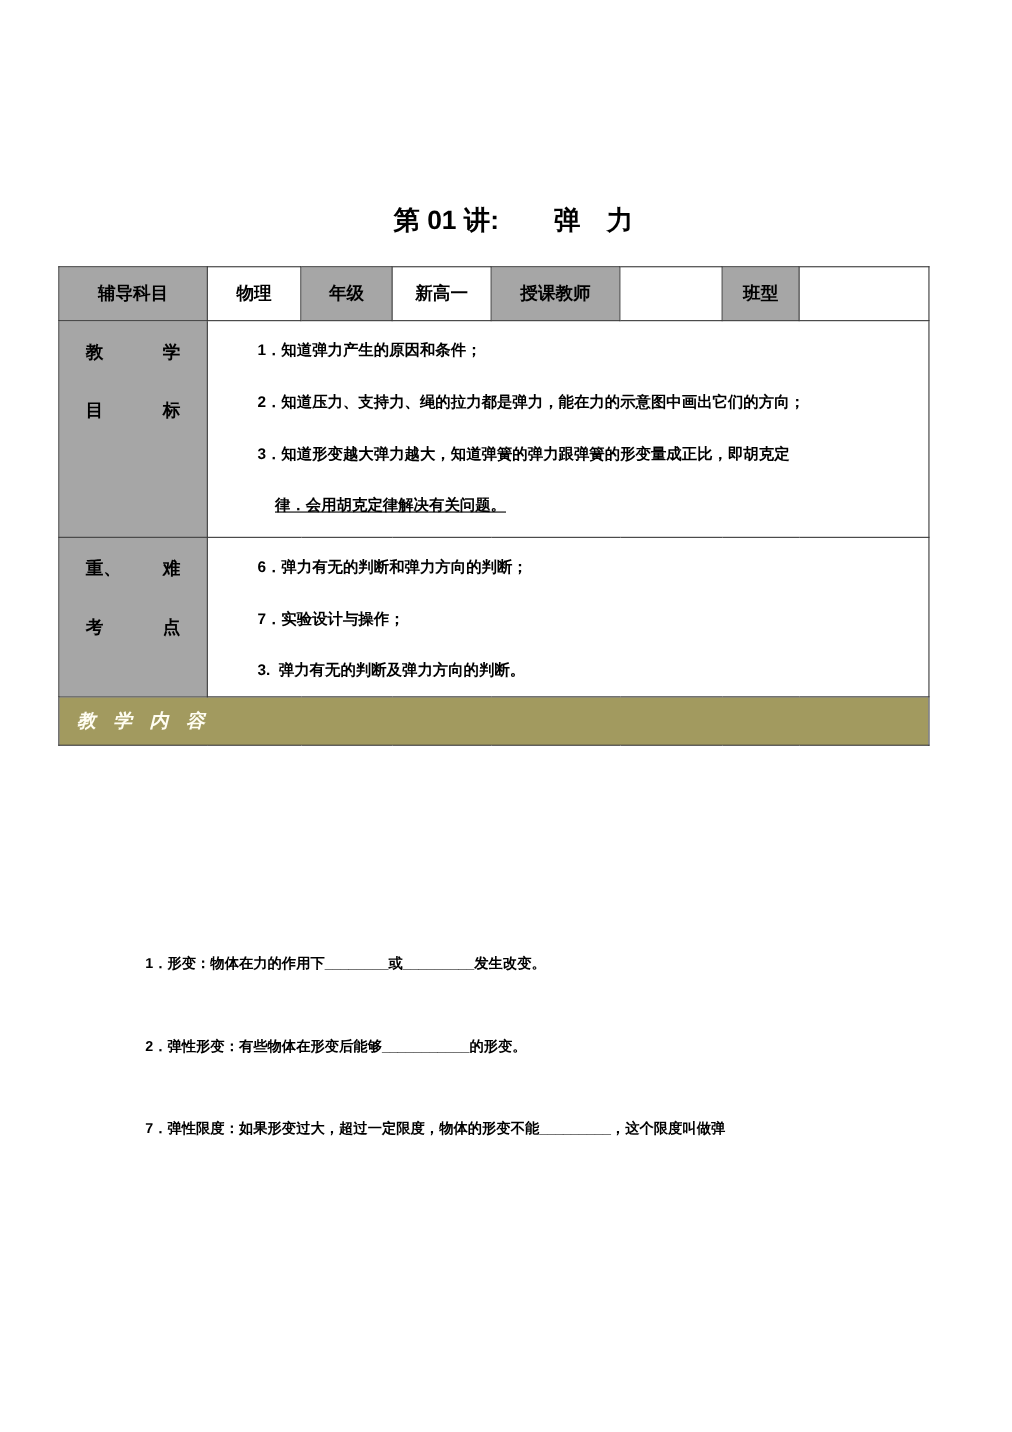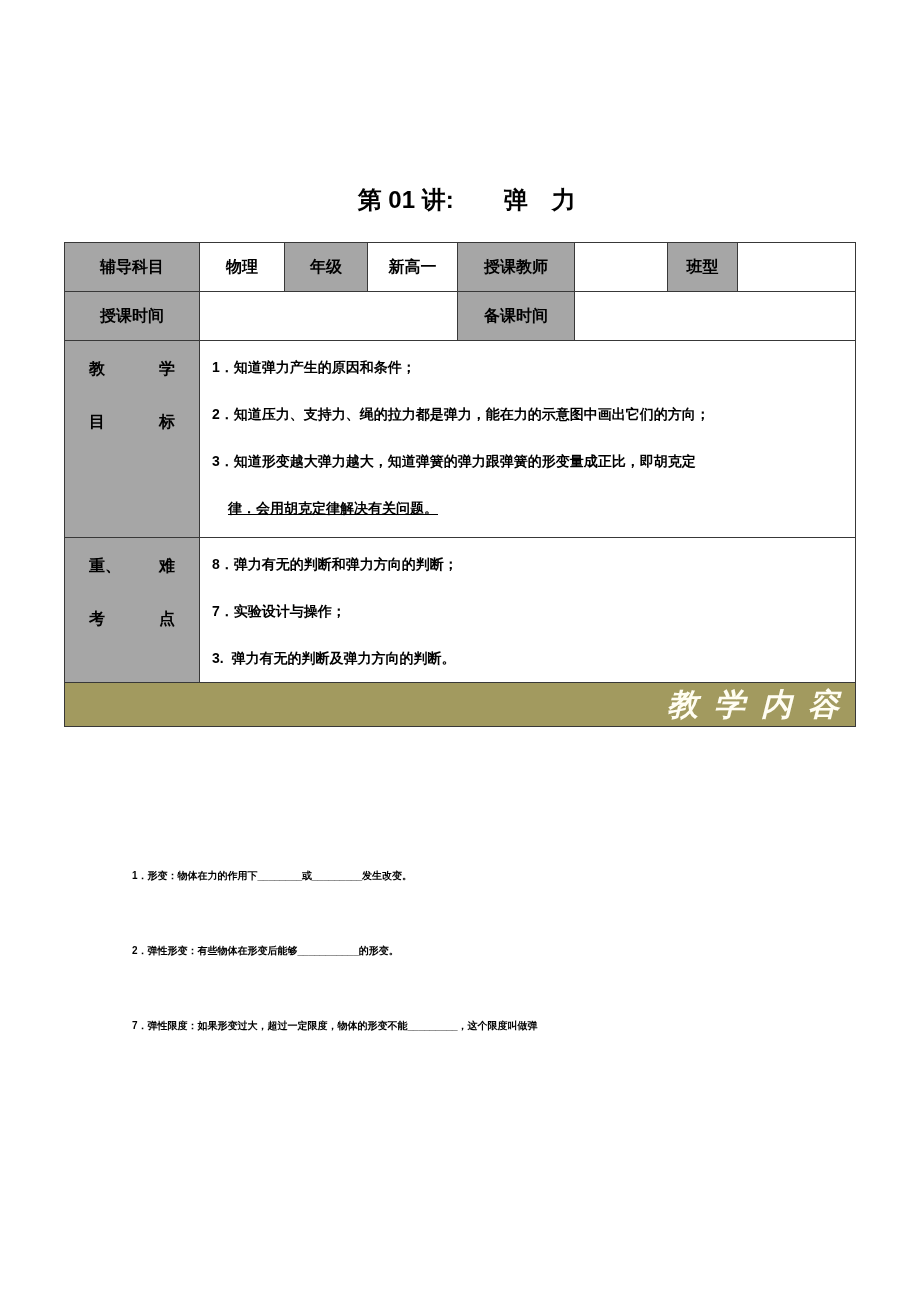--- a/index.html
+++ b/index.html
@@ -9,21 +9,21 @@
     font-family:"Liberation Sans","DejaVu Sans",sans-serif;
     color:#000;
   }
   .page-title {
     position:absolute; top:156px; left:0; width:100%;
     text-align:center; font-weight:bold; font-size:24px; white-space:pre;
   }
   .page-title .title-main { margin-left:50px;font-family:Liberation Mono, monospace; }
 
   .doc-table {
-    position:absolute; left:64px; top:242px;
+    position:absolute; left:53px; top:242px;
     border-collapse:collapse; table-layout:fixed; width:791px;border-radius:10px;
   }
   .doc-table td { border:1px solid #383838; overflow:hidden; }
   .gray { background:#a6a6a6; }
   .label, .value {
     font-weight:bold; font-size:16px; text-align:center; vertical-align:middle;
     white-space:pre;
   }
   tr.r1 td, tr.r2 td { height:49px; }
   tr.r3 td { height:197px; }
@@ -31,34 +31,34 @@
   tr.r5 td { height:44px; }
 
   .side-label {
     vertical-align:top; padding:18px 24px 0 24px;
     font-weight:bold; font-size:16px;
   }
   .spread { display:flex; justify-content:space-between; margin-bottom:32px; white-space:pre; }
 
   .content-cell { vertical-align:top; padding:3px 8px 0 12px; }
   .content-cell .line {
-    font-weight:bold; font-size:14px; line-height:47px; white-space:pre;
+    font-weight:bold; font-size:14px; line-height:47px; white-space:pre;margin-left:33px;
   }
   .line.cont { padding-left:16px;text-decoration:underline; }
 
   .banner {
-    background:#a29a5f; color:#fffdf2; text-align:right; vertical-align:middle;
+    background:#a29a5f; color:#fffdf2; text-align:left; vertical-align:middle;
     font-family:"Liberation Serif","DejaVu Serif",serif;
-    font-style:italic; font-weight:bold; font-size:31px;
+    font-style:italic; font-weight:bold; font-size:17px;
     letter-spacing:16px; padding-left:16px; white-space:pre;
   }
 
   .body-text { position:absolute; left:132px; top:850px; width:710px; }
   .body-item { margin-bottom:23px; }
-  .bline { font-weight:bold; font-size:10px; line-height:52px; white-space:pre; }
+  .bline { font-weight:bold; font-size:13px; line-height:52px; white-space:pre; }
 </style>
 </head>
 <body>
 
 <div class="page-title">
   <span>第 01 讲:</span><span class="title-main">弹　力</span>
 </div>
 
 <table class="doc-table">
   <colgroup>
@@ -74,26 +74,20 @@
   <tbody>
       <tr class="r1">
     <td class="gray label">辅导科目</td>
     <td class="value">物理</td>
     <td class="gray label">年级</td>
     <td class="value">新高一</td>
     <td class="gray label">授课教师</td>
     <td class="value"></td>
     <td class="gray label">班型</td>
     <td class="value"></td>
-  </tr>
-  <tr class="r2">
-    <td class="gray label">授课时间</td>
-    <td colspan="3" class="value"></td>
-    <td class="gray label">备课时间</td>
-    <td colspan="3" class="value"></td>
   </tr>
   <tr class="r3">
     <td class="gray side-label">
       <div class="spread">
         <span>教</span>
         <span>学</span>
       </div>
       <div class="spread">
         <span>目</span>
         <span>标</span>
@@ -111,21 +105,21 @@
       <div class="spread">
         <span>重、</span>
         <span>难</span>
       </div>
       <div class="spread">
         <span>考</span>
         <span>点</span>
       </div>
     </td>
     <td colspan="7" class="content-cell">
-      <div class="line">8．弹力有无的判断和弹力方向的判断；</div>
+      <div class="line">6．弹力有无的判断和弹力方向的判断；</div>
       <div class="line">7．实验设计与操作；</div>
       <div class="line">3.  弹力有无的判断及弹力方向的判断。</div>
     </td>
   </tr>
   <tr class="r5">
     <td colspan="8" class="banner">教学内容</td>
   </tr>
 </tbody>
   </table>
 

